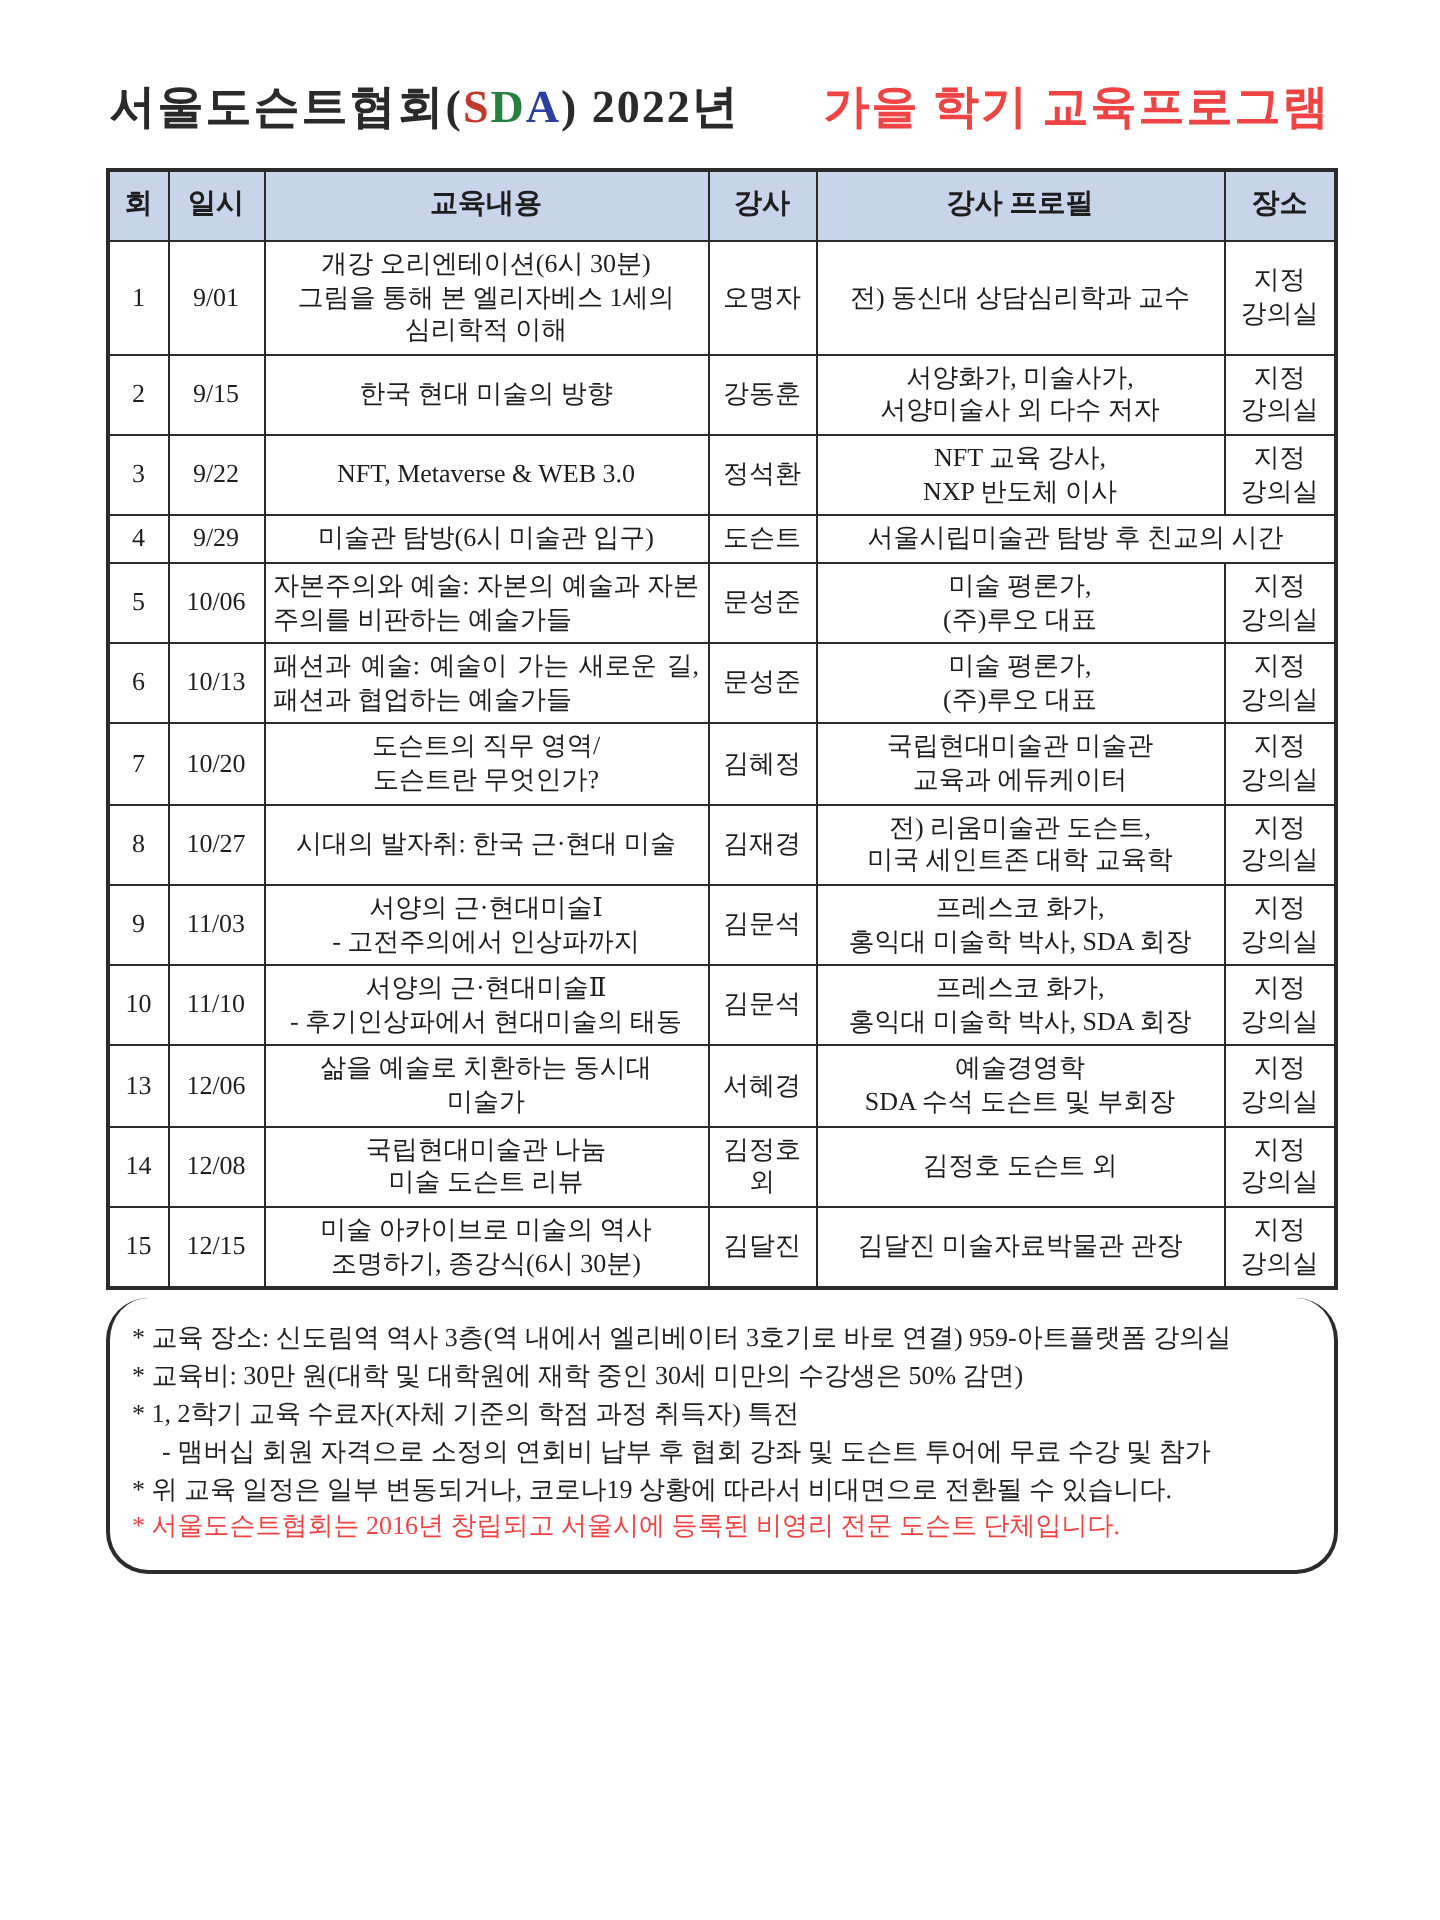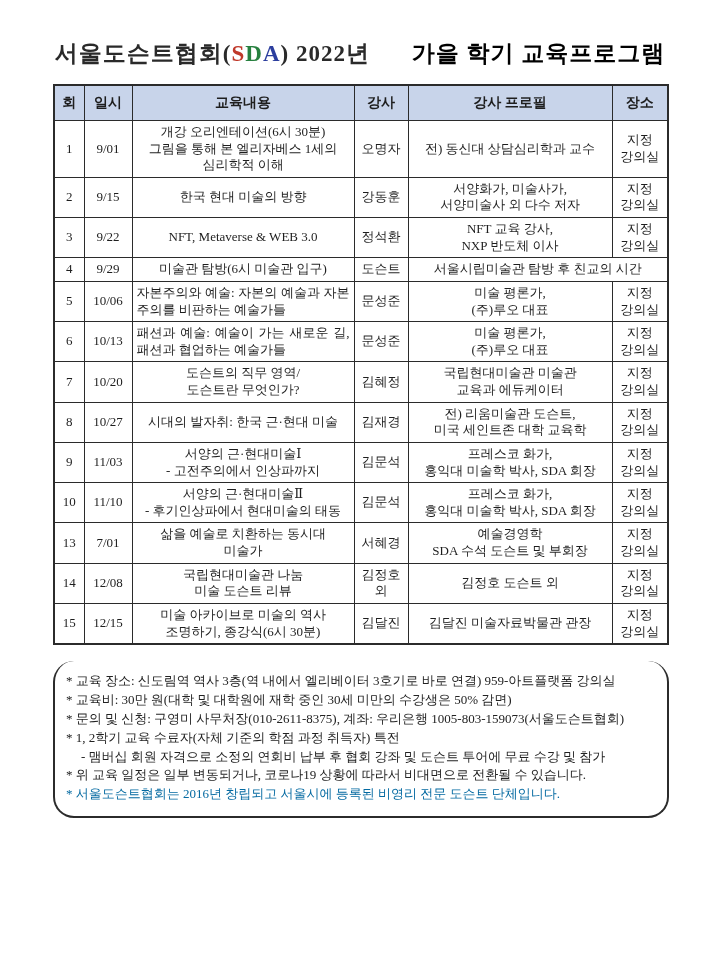--- a/index.html
+++ b/index.html
@@ -17,21 +17,21 @@
     text-align: center;
     font-size: 23px;
     font-weight: 700;
     letter-spacing: 1px;
     color: #2a2a2a;
     white-space: nowrap;
   }
   .doc-title .ltr-s { color: #c0392b; }
   .doc-title .ltr-d { color: #27803f; }
   .doc-title .ltr-a { color: #2c3e9e; }
-  .doc-title .hl    { color: #000000; margin-left: 35px; }
+  .doc-title .hl    { color: #ef4444; margin-left: 35px; }
 
   .sheet {
     width: 614px;
     margin: 15px auto 0 auto;
   }
 
   table.schedule {
     width: 614px;
     border-collapse: collapse;
     table-layout: fixed;
@@ -62,33 +62,33 @@
   col.c-place   { width: 56px; }
 
   td.cell-content.justify {
     text-align: justify;
     text-align-last: left;
     white-space: normal;
   }
 
   .notes {
     width: 590px;
-    margin: 16px auto;
+    margin: 4px auto;
     border-left: 2px solid #2b2b2b;
     border-right: 2px solid #2b2b2b;
     border-bottom: 2px solid #2b2b2b;
     padding: 11px 11px 12px 11px;
     font-size: 13px;
     line-height: 1.45;
     color: #222222;
     border-radius: 21px;
   }
   .note-line { white-space: nowrap; }
   .note-line.indent { padding-left: 15px; }
-  .note-line.blue { color: #0369a1; }
+  .note-line.blue { color: #ef4444; }
 </style>
 </head>
 <body>
 
 <div class="page">
 
   <div class="doc-title"><span>서울도슨트협회(</span><span class="ltr-s">S</span><span class="ltr-d">D</span><span class="ltr-a">A</span><span>) 2022년 </span><span class="hl">가을 학기 교육프로그램</span></div>
 
   <div class="sheet">
     <table class="schedule">
@@ -208,21 +208,21 @@
     <td class="cell-content">서양의 근·현대미술Ⅱ
 - 후기인상파에서 현대미술의 태동</td>
     <td class="cell-lecturer">김문석</td>
     <td class="cell-profile">프레스코 화가,
 홍익대 미술학 박사, SDA 회장</td>
     <td class="cell-place">지정
 강의실</td>
   </tr>
           <tr>
     <td class="cell-no">13</td>
-    <td class="cell-date">7/01</td>
+    <td class="cell-date">12/06</td>
     <td class="cell-content">삶을 예술로 치환하는 동시대
 미술가</td>
     <td class="cell-lecturer">서혜경</td>
     <td class="cell-profile">예술경영학
 SDA 수석 도슨트 및 부회장</td>
     <td class="cell-place">지정
 강의실</td>
   </tr>
           <tr>
     <td class="cell-no">14</td>
@@ -244,21 +244,20 @@
     <td class="cell-profile">김달진 미술자료박물관 관장</td>
     <td class="cell-place">지정
 강의실</td>
   </tr>
         </tbody>
     </table>
 
     <div class="notes">
         <div class="note-line">* 교육 장소: 신도림역 역사 3층(역 내에서 엘리베이터 3호기로 바로 연결) 959-아트플랫폼 강의실</div>
         <div class="note-line">* 교육비: 30만 원(대학 및 대학원에 재학 중인 30세 미만의 수강생은 50% 감면)</div>
-        <div class="note-line">* 문의 및 신청: 구영미 사무처장(010-2611-8375), 계좌: 우리은행 1005-803-159073(서울도슨트협회)</div>
         <div class="note-line">* 1, 2학기 교육 수료자(자체 기준의 학점 과정 취득자) 특전</div>
         <div class="note-line indent">- 맴버십 회원 자격으로 소정의 연회비 납부 후 협회 강좌 및 도슨트 투어에 무료 수강 및 참가</div>
         <div class="note-line">* 위 교육 일정은 일부 변동되거나, 코로나19 상황에 따라서 비대면으로 전환될 수 있습니다.</div>
         <div class="note-line blue">* 서울도슨트협회는 2016년 창립되고 서울시에 등록된 비영리 전문 도슨트 단체입니다.</div>
       </div>
   </div>
 
 </div>
 
 </body></html>

